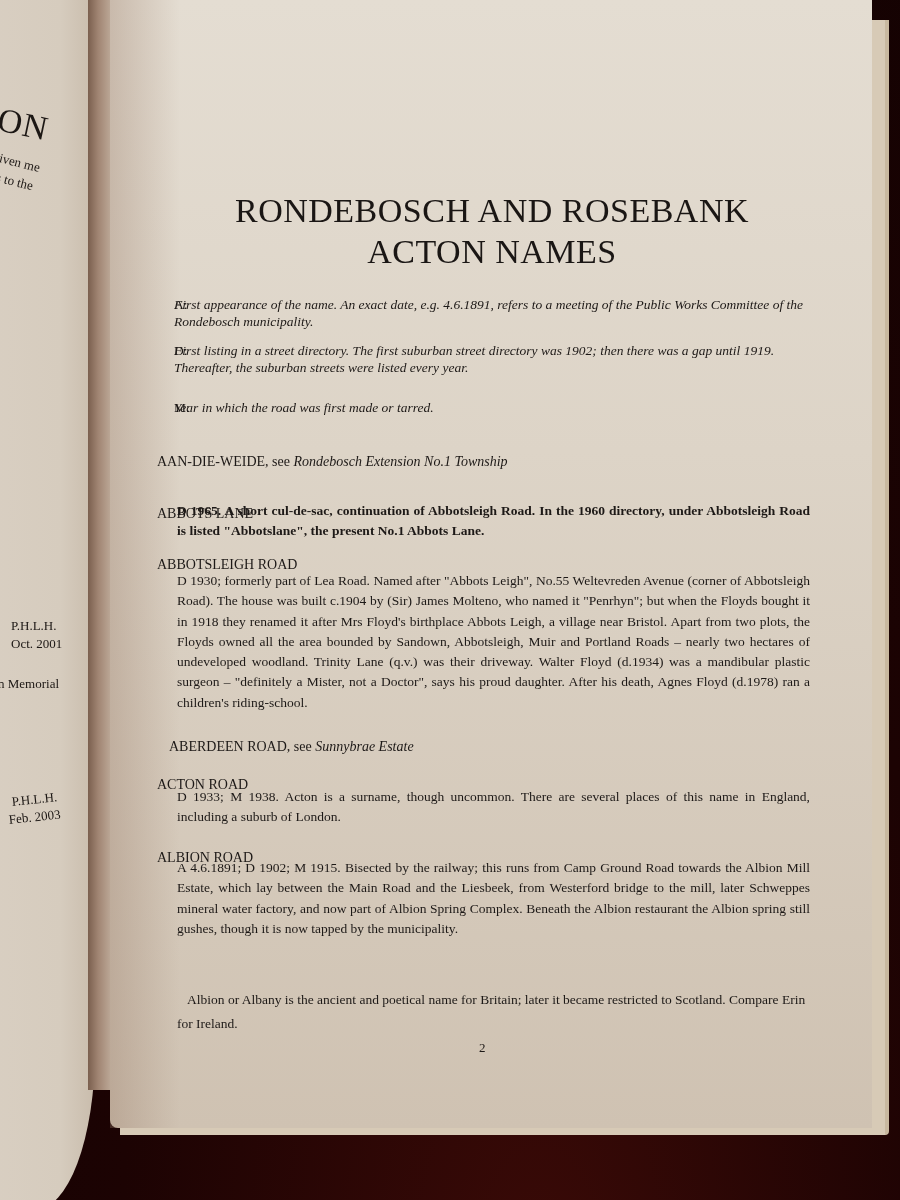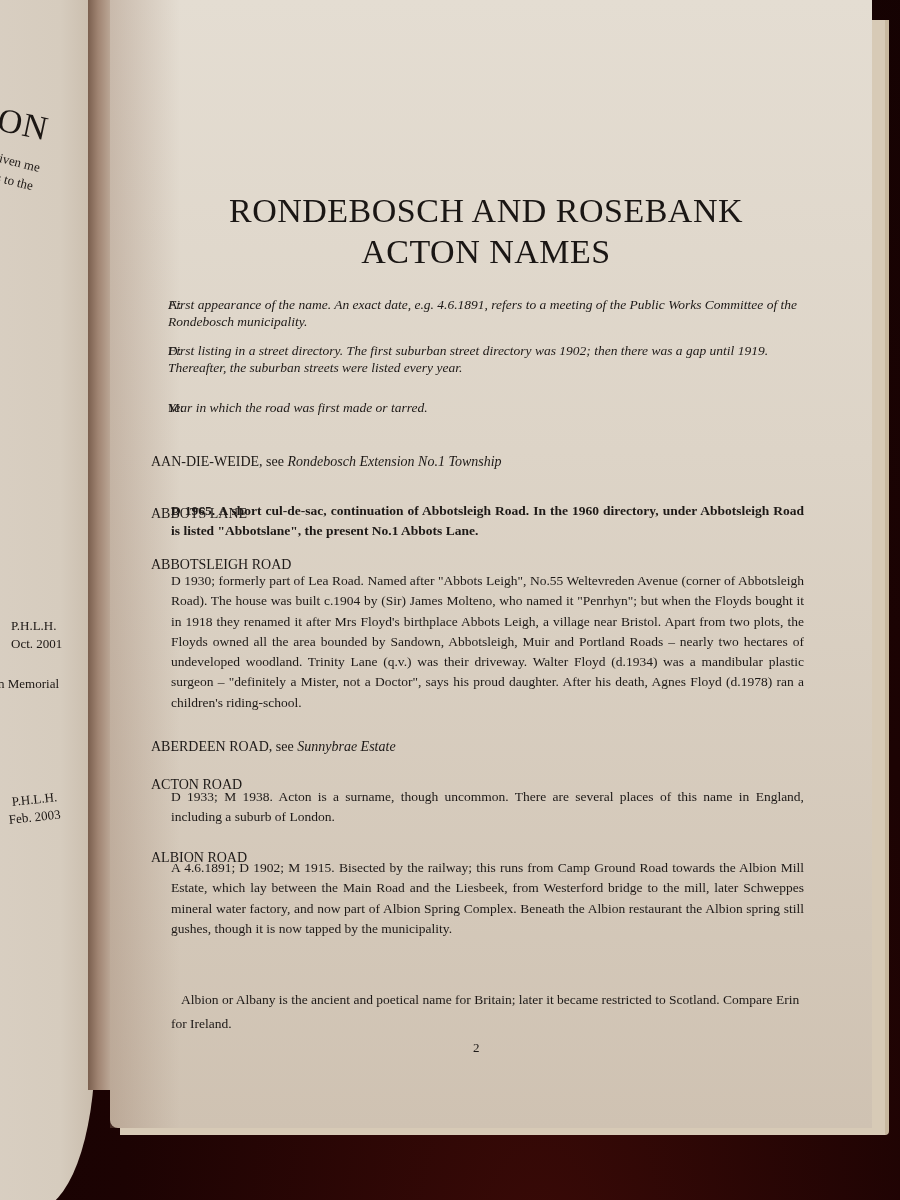--- a/index.html
+++ b/index.html
@@ -42,21 +42,21 @@
     
     .main-page {
       position: absolute; left: 110px; top: 0px; width: 762px; height: 1128px;
       background: linear-gradient(180deg, #e4ddd2 0%, #ddd4c7 40%, #cfc2b2 100%);
       border-bottom-left-radius: 8px;
     }
     .main-page::before {
       content: ""; position: absolute; left: 0; top: 0; width: 70px; height: 100%;
       background: linear-gradient(90deg, rgba(150,120,100,0.35), rgba(150,120,100,0));
     }
-    .content { position: absolute; left: 6px; top: 0; width: 100%; height: 100%; color: #1d1917; }
+    .content { position: absolute; left: 12px; top: 0; width: 100%; height: 100%; color: #1d1917; }
     .doc-title {
       position: absolute; left: 90px; top: 190px; width: 560px; text-align: center;
       font-size: 34px; line-height: 41px; letter-spacing: 0.5px; color: #1a1614;
     }
     .legend-item { position: absolute; left: 52px; font-size: 13.5px; line-height: 17px; width: 640px; }
     .legend-key { position: absolute; left: 0; top: 0; width: 18px; }
     .legend-desc { display: block; font-style: italic; }
     .entry-head { position: absolute; left: 35px; font-size: 14px; line-height: 17px; white-space: nowrap; }
     .entry-head i { }
     .entry-body { position: absolute; left: 55px; width: 633px; font-size: 13.5px; line-height: 20.3px; text-align: justify; }
@@ -103,21 +103,21 @@
     </div>
 
     <div class="entry-head" style="top:453px;"><span>AAN-DIE-WEIDE</span><span>, see </span><i>Rondebosch Extension No.1 Township</i></div>
 
     <div class="entry-head" style="top:485px;margin-top:20px;">ABBOTS LANE</div>
     <div class="entry-body" style="top:501px;font-weight:bold;">D 1965.  A short cul-de-sac, continuation of Abbotsleigh Road.  In the 1960 directory, under Abbotsleigh Road is listed "Abbotslane", the present No.1 Abbots Lane.</div>
 
     <div class="entry-head" style="top:556px;">ABBOTSLEIGH ROAD</div>
     <div class="entry-body" style="top:571px;">D 1930;  formerly part of Lea Road.  Named after "Abbots Leigh", No.55 Weltevreden Avenue (corner of Abbotsleigh Road). The house was built c.1904 by (Sir) James Molteno, who named it "Penrhyn";  but when the Floyds bought it in 1918 they renamed it after Mrs Floyd's birthplace Abbots Leigh, a village near Bristol.  Apart from two plots, the Floyds owned all the area bounded by Sandown, Abbotsleigh, Muir and Portland Roads – nearly two hectares of undeveloped woodland. Trinity Lane (q.v.) was their driveway.  Walter Floyd (d.1934) was a mandibular plastic surgeon – "definitely a Mister, not a Doctor", says his proud daughter.  After his death, Agnes Floyd (d.1978) ran a children's riding-school.</div>
 
-    <div class="entry-head" style="top:738px;"><span>ABERDEEN ROAD</span><span>, see </span><i>Sunnybrae Estate</i></div>
+    <div class="entry-head" style="top:738px;margin-left:12px;"><span>ABERDEEN ROAD</span><span>, see </span><i>Sunnybrae Estate</i></div>
 
     <div class="entry-head" style="top:776px;">ACTON ROAD</div>
     <div class="entry-body" style="top:787px;">D 1933;  M 1938.  Acton is a surname, though uncommon. There are several places of this name in England, including a suburb of London.</div>
 
     <div class="entry-head" style="top:849px;">ALBION ROAD</div>
     <div class="entry-body" style="top:858px;">A 4.6.1891;  D 1902;  M 1915.  Bisected by the railway; this runs from Camp Ground Road towards the Albion Mill Estate, which lay between the Main Road and the Liesbeek, from Westerford bridge to the mill, later Schweppes mineral water factory, and now part of Albion Spring Complex.  Beneath the Albion restaurant the Albion spring still gushes, though it is now tapped by the municipality.</div>
     <div class="entry-body2" style="top:944px;">Albion or Albany is the ancient and poetical name for Britain;  later it became restricted to Scotland. Compare Erin for Ireland.</div>
 
     <div class="page-number">2</div>
   </div>

